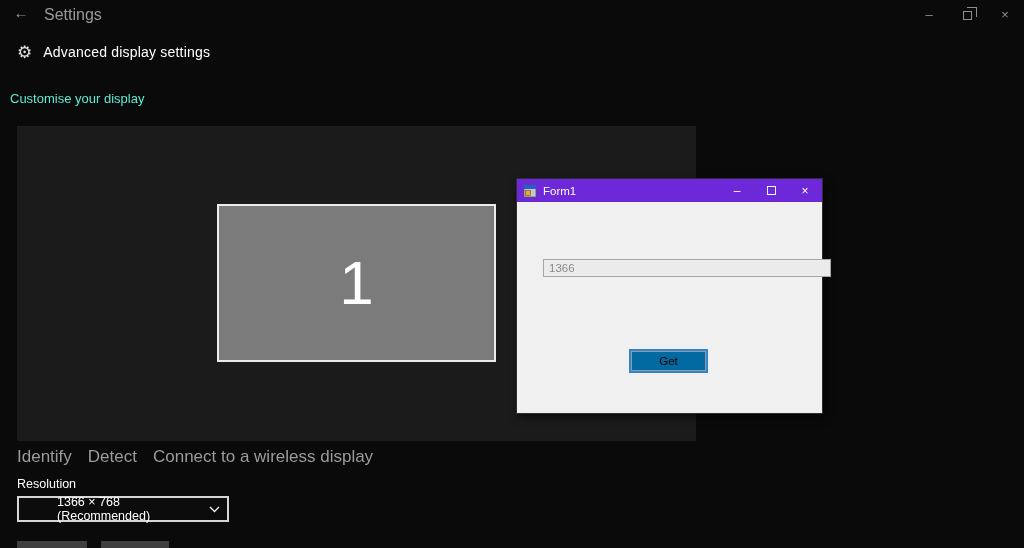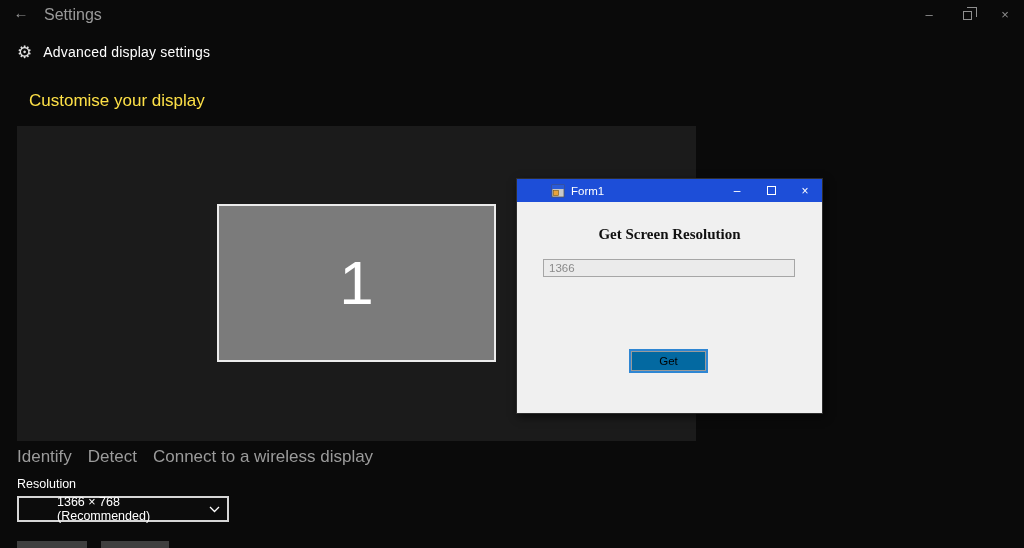--- a/index.html
+++ b/index.html
@@ -17,21 +17,21 @@
              color: #8f8f8f; font-size: 13px; }
   .restore-glyph { position: relative; width: 9px; height: 9px; border: 1px solid #8f8f8f; background: #0a0a0a; margin-top: 2px; }
   .restore-glyph::before { content: ""; position: absolute; left: 1px; bottom: 1px; width: 9px; height: 9px;
              border: 1px solid #8f8f8f; border-bottom: none; border-left: none; transform: translate(0,-2px) translate(2px,0);
              top: -3px; left: 1px; }
 
   
   .page-header { position: absolute; left: 17px; top: 42px; display: flex; align-items: center; gap: 11px; }
   .gear { color: #e0e0e0; font-size: 17px; font-family: "DejaVu Sans", sans-serif; }
   .page-title { color: #ffffff; font-size: 14px; font-weight: 400; letter-spacing: 0.2px; }
-  .section-heading { position: absolute; left: 29px; top: 91px; color: #fde047; font-size: 17px; }
+  .section-heading { position: absolute; left: 10px; top: 91px; color: #5eead4; font-size: 13px; }
 
   
   .preview-panel { position: absolute; left: 17px; top: 126px; width: 679px; height: 315px; background: #1b1b1b; }
   .monitor { position: absolute; left: 200px; top: 78px; width: 279px; height: 158px;
              background: #7b7b7b; border: 2px solid #ececec; display: flex; align-items: center; justify-content: center; }
   .monitor-number { color: #ffffff; font-size: 62px; font-weight: 100; line-height: 1; }
 
   
   .links-row { position: absolute; left: 17px; top: 447px; display: flex; gap: 16px; }
   .link { color: #9b9b9b; font-size: 17px; }
@@ -44,31 +44,31 @@
   .res-chevron { width: 26px; display: flex; align-items: center; justify-content: center; }
 
   
   .stub-btn { position: absolute; top: 541px; height: 7px; background: #3f3f3f; }
   .stub-apply { left: 17px; width: 70px; }
   .stub-cancel { left: 101px; width: 68px; }
 
   
   .form-window { position: absolute; left: 516px; top: 178px; width: 307px; height: 236px;
                  background: #f0f0f0; border: 1px solid #2e2e2e; box-shadow: 2px 3px 8px rgba(0,0,0,0.6); }
-  .form-titlebar { position: absolute; top: 0; left: 0; right: 0; height: 23px; background: #1d4ed8;
-                   display: flex; align-items: center; padding-left: 28px; }
+  .form-titlebar { position: absolute; top: 0; left: 0; right: 0; height: 23px; background: #6d28d9;
+                   display: flex; align-items: center; }
   .form-icon { width: 14px; height: 14px; margin-left: 6px; }
   .form-title { color: #ffffff; font-size: 11.5px; margin-left: 6px; flex: 1; }
   .form-controls { display: flex; height: 23px; }
   .form-ctl { width: 34px; height: 23px; display: flex; align-items: center; justify-content: center;
               color: #ffffff; font-size: 12px; }
   .max-glyph { width: 9px; height: 9px; border: 1px solid #ffffff; }
   .form-heading { position: absolute; top: 47px; left: 0; right: 0; text-align: center;
                   font-family: "Liberation Serif", serif; font-weight: 700; font-size: 15px; color: #111; }
-  .form-input { position: absolute; left: 26px; width: 252px; height: 18px; background: #ebebeb;
+  .form-input { position: absolute; left: 26px; width: 288px; height: 18px; background: #ebebeb;
                 border: 1px solid #a6a6a6; color: #8a8a8a; font-size: 11.5px; padding-left: 5px;
                 font-family: "Liberation Sans", sans-serif; }
   .input-w { top: 80px; }
   .input-h { top: 123px; }
   .get-btn { position: absolute; left: 112px; top: 170px; width: 79px; height: 24px;
              background: #0369a1; border: 2px solid #2e86d3; box-shadow: inset 0 0 0 1px #9a9a9a;
              color: #000; font-size: 11.5px; display: flex; align-items: center; justify-content: center; }
 </style>
 </head>
 <body>
@@ -131,20 +131,19 @@
       <span class="form-title">Form1</span>
       <span class="form-controls">
         <span class="form-ctl">–</span>
         <span class="form-ctl">
             <span class="max-glyph"></span>
           </span>
         <span class="form-ctl">×</span>
       </span>
     </div>
 
-    <div class="form-heading">Get Screen Resolution</div>
 
     <input class="form-input input-w" type="text" value="1366" style="">
 
     <div class="get-btn">Get</div>
   </div>
 
 </div>
 
 </body></html>

